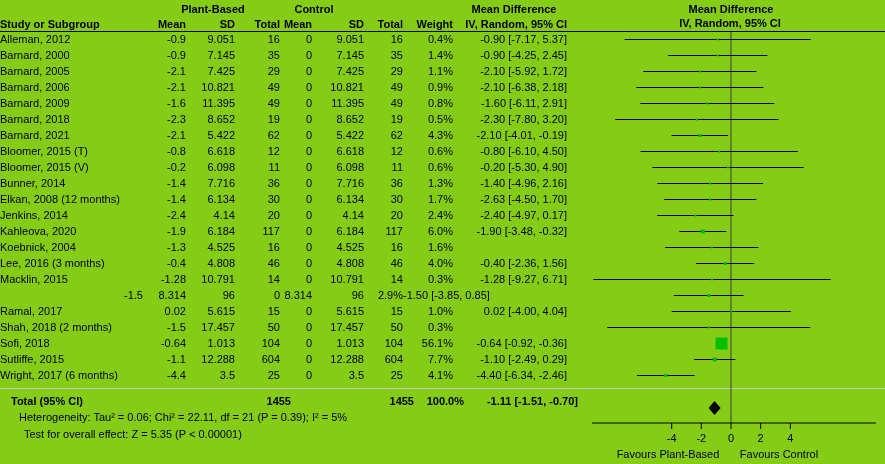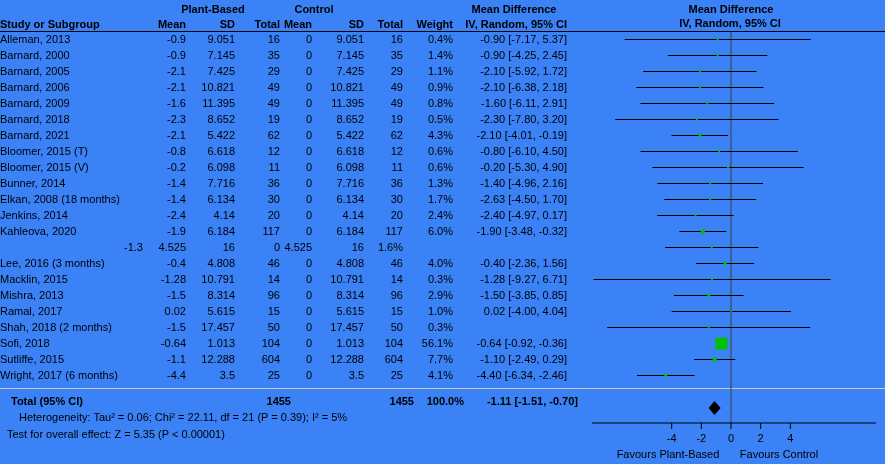--- a/index.html
+++ b/index.html
@@ -1,17 +1,17 @@
 <!DOCTYPE html>
 <html><head>
 <meta charset="utf-8">
 <style>
   html,body{margin:0;padding:0;background:#fff;}
   #figure{
-    position:relative;width:885px;height:464px;background:#3b82f6;
+    position:relative;width:885px;height:464px;background:#84cc16;
     font-family:"Liberation Sans",sans-serif;font-size:11px;color:#000;overflow:hidden;
   }
   .abs{position:absolute;white-space:nowrap;}
   .ctr{transform:translateX(-50%);}
   .bold{font-weight:bold;}
   .rule{position:absolute;left:0;width:885px;height:1px;}
   .rule-black{background:#000;}
   .rule-gray{background:#c9c9c9;}
   .trow{
     position:relative;display:grid;width:567px;
@@ -48,21 +48,21 @@
       <div class="c num">Weight</div>
       <div class="c num">IV, Random, 95% CI</div>
     </div>
   </div>
   <div class="abs ctr bold" style="left:730px;top:17px;">IV, Random, 95% CI</div>
 
   <div class="rule rule-black" style="top:31px;"></div>
 
   <div id="rows">
       <div class="trow">
-      <div class="c">Alleman, 2013</div>
+      <div class="c">Alleman, 2012</div>
       <div class="c num">-0.9</div>
       <div class="c num">9.051</div>
       <div class="c num">16</div>
       <div class="c num">0</div>
       <div class="c num">9.051</div>
       <div class="c num">16</div>
       <div class="c num">0.4%</div>
       <div class="c num">-0.90 [-7.17, 5.37]</div>
     </div>
       <div class="trow">
@@ -158,21 +158,21 @@
       <div class="c num">-1.4</div>
       <div class="c num">7.716</div>
       <div class="c num">36</div>
       <div class="c num">0</div>
       <div class="c num">7.716</div>
       <div class="c num">36</div>
       <div class="c num">1.3%</div>
       <div class="c num">-1.40 [-4.96, 2.16]</div>
     </div>
       <div class="trow">
-      <div class="c">Elkan, 2008 (18 months)</div>
+      <div class="c">Elkan, 2008 (12 months)</div>
       <div class="c num">-1.4</div>
       <div class="c num">6.134</div>
       <div class="c num">30</div>
       <div class="c num">0</div>
       <div class="c num">6.134</div>
       <div class="c num">30</div>
       <div class="c num">1.7%</div>
       <div class="c num">-2.63 [-4.50, 1.70]</div>
     </div>
       <div class="trow">
@@ -191,20 +191,21 @@
       <div class="c num">-1.9</div>
       <div class="c num">6.184</div>
       <div class="c num">117</div>
       <div class="c num">0</div>
       <div class="c num">6.184</div>
       <div class="c num">117</div>
       <div class="c num">6.0%</div>
       <div class="c num">-1.90 [-3.48, -0.32]</div>
     </div>
       <div class="trow">
+      <div class="c">Koebnick, 2004</div>
       <div class="c num">-1.3</div>
       <div class="c num">4.525</div>
       <div class="c num">16</div>
       <div class="c num">0</div>
       <div class="c num">4.525</div>
       <div class="c num">16</div>
       <div class="c num">1.6%</div>
     </div>
       <div class="trow">
       <div class="c">Lee, 2016 (3 months)</div>
@@ -222,21 +223,20 @@
       <div class="c num">-1.28</div>
       <div class="c num">10.791</div>
       <div class="c num">14</div>
       <div class="c num">0</div>
       <div class="c num">10.791</div>
       <div class="c num">14</div>
       <div class="c num">0.3%</div>
       <div class="c num">-1.28 [-9.27, 6.71]</div>
     </div>
       <div class="trow">
-      <div class="c">Mishra, 2013</div>
       <div class="c num">-1.5</div>
       <div class="c num">8.314</div>
       <div class="c num">96</div>
       <div class="c num">0</div>
       <div class="c num">8.314</div>
       <div class="c num">96</div>
       <div class="c num">2.9%</div>
       <div class="c num">-1.50 [-3.85, 0.85]</div>
     </div>
       <div class="trow">
@@ -305,21 +305,21 @@
       <div class="c num">1455</div>
       <div class="c num"></div>
       <div class="c num"></div>
       <div class="c num">1455</div>
       <div class="c num">100.0%</div>
       <div class="c num">-1.11 [-1.51, -0.70]</div>
     </div>
   </div>
 
   <div class="abs" style="left:7px;top:411px;margin-left:12px;">Heterogeneity: Tau² = 0.06; Chi² = 22.11, df = 21 (P = 0.39); I² = 5%</div>
-  <div class="abs" style="left:7px;top:428px;text-align:center;">Test for overall effect: Z = 5.35 (P &lt; 0.00001)</div>
+  <div class="abs" style="left:24px;top:428px;text-align:center;">Test for overall effect: Z = 5.35 (P &lt; 0.00001)</div>
 
   <svg id="plot" width="885" height="464" viewBox="0 0 885 464">
       <line x1="731" y1="32" x2="731" y2="423" stroke="#3c3c3c" stroke-width="1"></line>
       <line x1="624.6689" y1="39.5" x2="810.6371" y2="39.5" stroke="#000000" stroke-width="1"></line>
       <rect x="716.653" y="38.5" width="2" height="2" fill="#00C000"></rect>
       <line x1="667.9725" y1="55.5" x2="767.3335" y2="55.5" stroke="#000000" stroke-width="1"></line>
       <rect x="716.653" y="54.5" width="2" height="2" fill="#00C000"></rect>
       <line x1="643.2064" y1="71.5" x2="756.5076" y2="71.5" stroke="#000000" stroke-width="1"></line>
       <rect x="698.857" y="70.5" width="2" height="2" fill="#00C000"></rect>
       <line x1="636.3846" y1="87.5" x2="763.3294" y2="87.5" stroke="#000000" stroke-width="1"></line>

